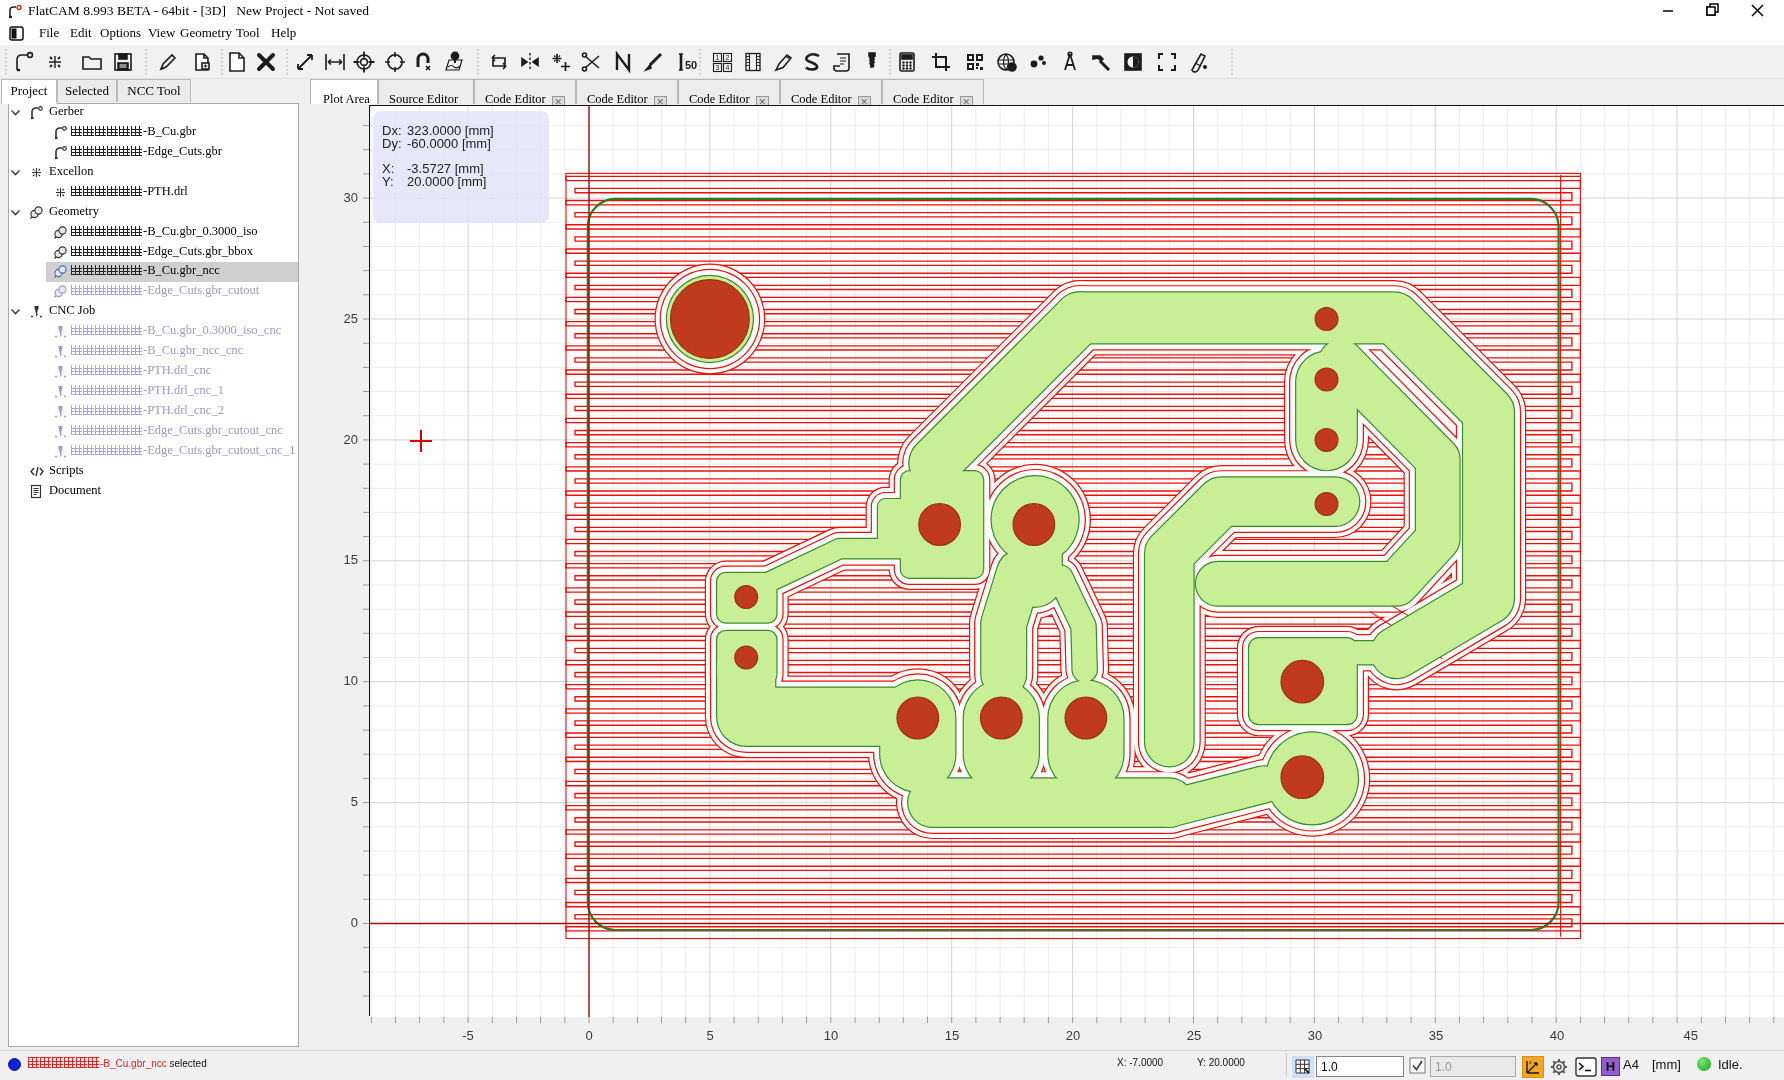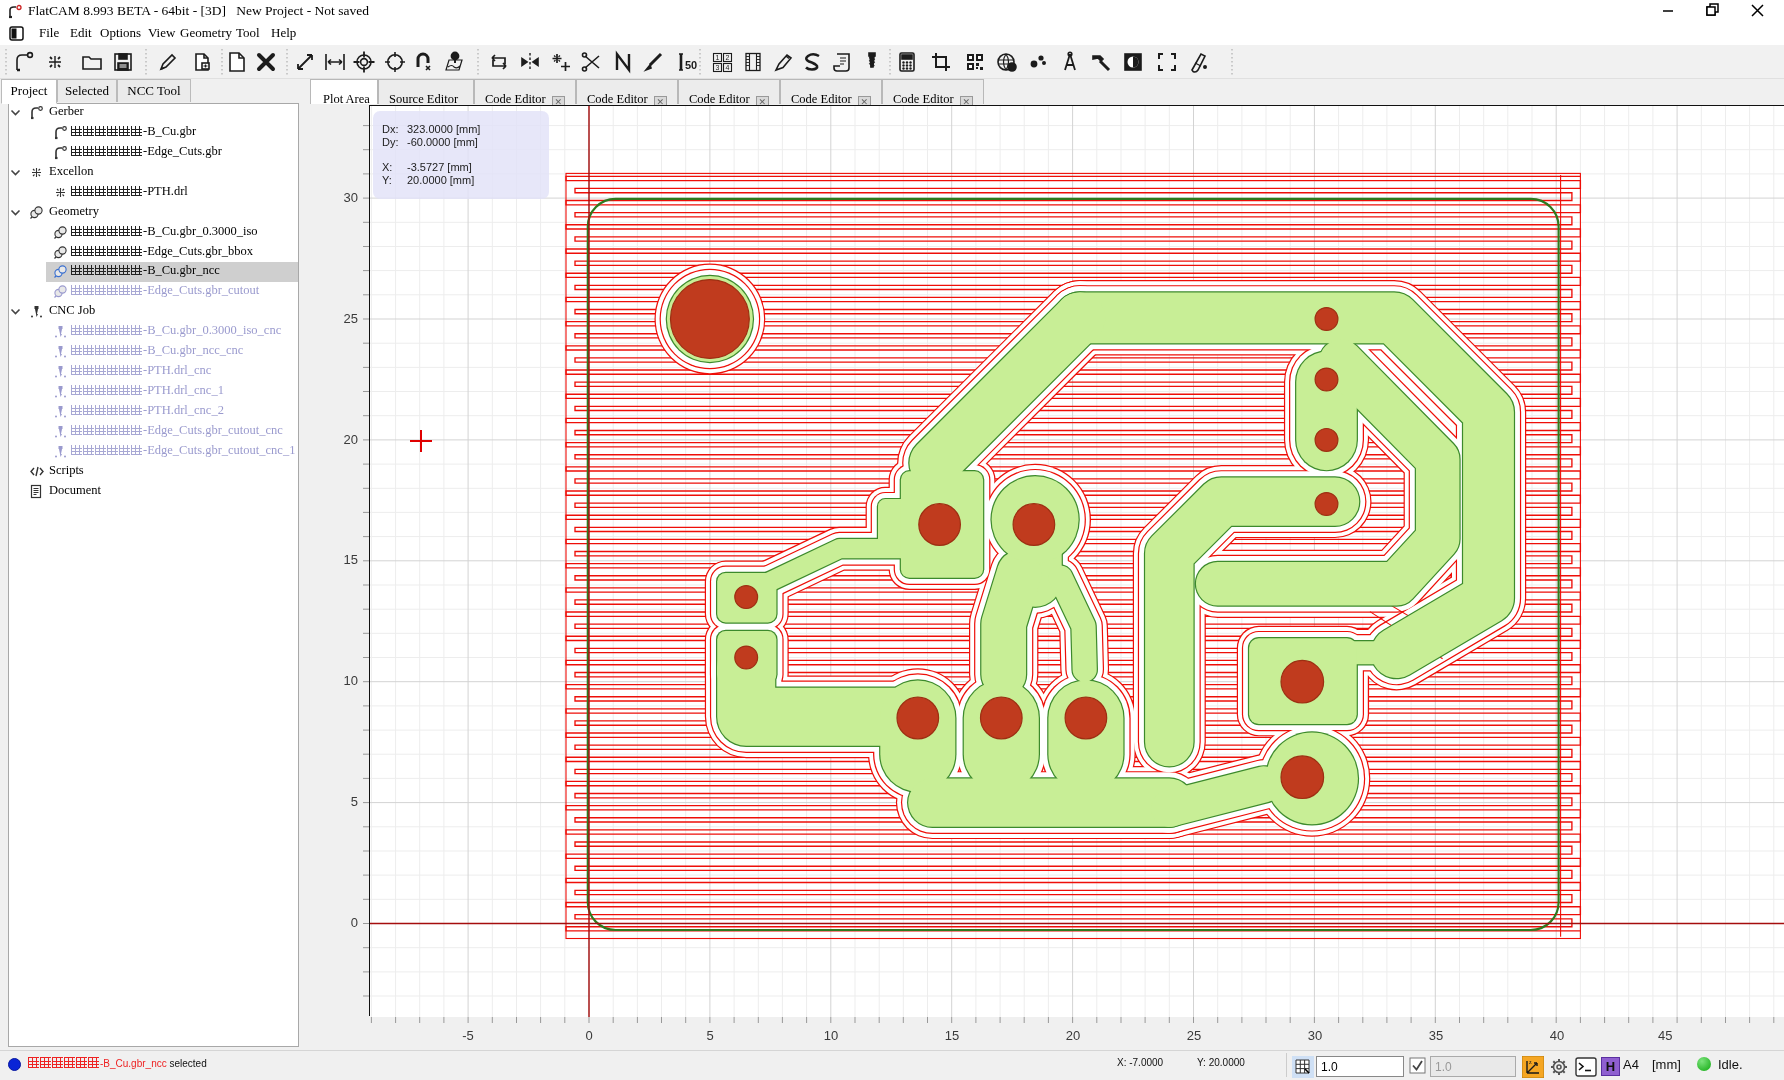--- a/index.html
+++ b/index.html
@@ -14,21 +14,21 @@
 .trow{position:absolute;height:20px;font-size:12.5px;white-space:nowrap;color:#000}
 .trow .ic{position:absolute;top:2px}
 .lav{color:#9a9ace}
 .cj,.cjl,.cjr{display:inline-block;width:11px;height:10.5px;margin:0 1px -1px 0;background-image:repeating-linear-gradient(0deg,currentColor 0 1px,transparent 1px 3.2px),repeating-linear-gradient(90deg,currentColor 0 1px,transparent 1px 4.2px)}
 .cj{color:#222}.cjl{color:#a8a8d4}.cjr{color:#ee2222}
 .rtab{top:79px;height:25px;font-size:12.5px;border:1px solid #b8b8b8;border-bottom:none;background:#ececec;padding-top:12px;text-align:left;padding-left:10px}
 .rtab.active{background:#fff;z-index:3}
 .closebox{display:inline-block;width:13px;height:13px;background:#d9d9d9;border:1px solid #999;font-size:9px;line-height:11px;text-align:center;color:#666;margin-left:6px;vertical-align:-2px;font-family:"Liberation Sans",sans-serif}
 .canvas{left:369px;top:105px;width:1415px;height:911px;background:#fff;border-left:1.5px solid #111;border-top:1.5px solid #111;border-bottom:2px solid #111}
 .gutterfont{font-family:"Liberation Sans",sans-serif;font-size:13px;color:#3a3a3a}
-.infobox{left:373px;top:111px;width:176px;height:88px;background:rgba(226,226,248,.82);border-radius:7px;font-family:"Liberation Sans",sans-serif;font-size:11px;color:#222;z-index:5}
+.infobox{left:373px;top:111px;width:176px;height:112px;background:rgba(226,226,248,.82);border-radius:7px;font-family:"Liberation Sans",sans-serif;font-size:13px;color:#222;z-index:5}
 .infobox div{position:absolute;left:9px}
 .statusbar{left:0;top:1050px;width:1784px;height:30px;background:#f0f0f0;border-top:1px solid #d5d5d5;font-family:"Liberation Sans",sans-serif}
 .sb{position:absolute;top:1057px;font-size:10px;color:#111;font-family:"Liberation Sans",sans-serif}
 input.sbi{position:absolute;height:21px;border:1px solid #888;font-size:12px;font-family:"Liberation Sans",sans-serif;padding-left:4px}
 </style></head><body>
 <div class="abs titlebar"></div>
 <svg class="abs" style="left:7px;top:4px" width="16" height="15">
     <path d="M3 13 V6 Q3 3 7 3 H9" fill="none" stroke="#222" stroke-width="1.6"></path>
     <circle cx="12" cy="3.5" r="2" fill="none" stroke="#c22" stroke-width="1.3"></circle>
     <path d="M2 13 h3" stroke="#222" stroke-width="2.2"></path>
@@ -719,21 +719,21 @@
 <div class="abs gutterfont" style="left:448px;top:1028px;width:40px;text-align:center">-5</div>
 <div class="abs gutterfont" style="left:569px;top:1028px;width:40px;text-align:center">0</div>
 <div class="abs gutterfont" style="left:690px;top:1028px;width:40px;text-align:center">5</div>
 <div class="abs gutterfont" style="left:811px;top:1028px;width:40px;text-align:center">10</div>
 <div class="abs gutterfont" style="left:932px;top:1028px;width:40px;text-align:center">15</div>
 <div class="abs gutterfont" style="left:1053px;top:1028px;width:40px;text-align:center">20</div>
 <div class="abs gutterfont" style="left:1174px;top:1028px;width:40px;text-align:center">25</div>
 <div class="abs gutterfont" style="left:1295px;top:1028px;width:40px;text-align:center">30</div>
 <div class="abs gutterfont" style="left:1416px;top:1028px;width:40px;text-align:center">35</div>
 <div class="abs gutterfont" style="left:1537px;top:1028px;width:40px;text-align:center">40</div>
-<div class="abs gutterfont" style="left:1658px;top:1028px;width:40px;text-align:left">45</div>
+<div class="abs gutterfont" style="left:1658px;top:1028px;width:40px;text-align:right">45</div>
 <svg class="abs" style="left:370px;top:1017px" width="1415" height="8">
     <line x1="1.4" y1="0" x2="1.4" y2="6" stroke="#999" stroke-width="1"></line>
     <line x1="25.6" y1="0" x2="25.6" y2="6" stroke="#999" stroke-width="1"></line>
     <line x1="49.7" y1="0" x2="49.7" y2="6" stroke="#999" stroke-width="1"></line>
     <line x1="73.9" y1="0" x2="73.9" y2="6" stroke="#999" stroke-width="1"></line>
     <line x1="98.1" y1="0" x2="98.1" y2="6" stroke="#999" stroke-width="1"></line>
     <line x1="122.3" y1="0" x2="122.3" y2="6" stroke="#999" stroke-width="1"></line>
     <line x1="146.5" y1="0" x2="146.5" y2="6" stroke="#999" stroke-width="1"></line>
     <line x1="170.6" y1="0" x2="170.6" y2="6" stroke="#999" stroke-width="1"></line>
     <line x1="194.8" y1="0" x2="194.8" y2="6" stroke="#999" stroke-width="1"></line>

